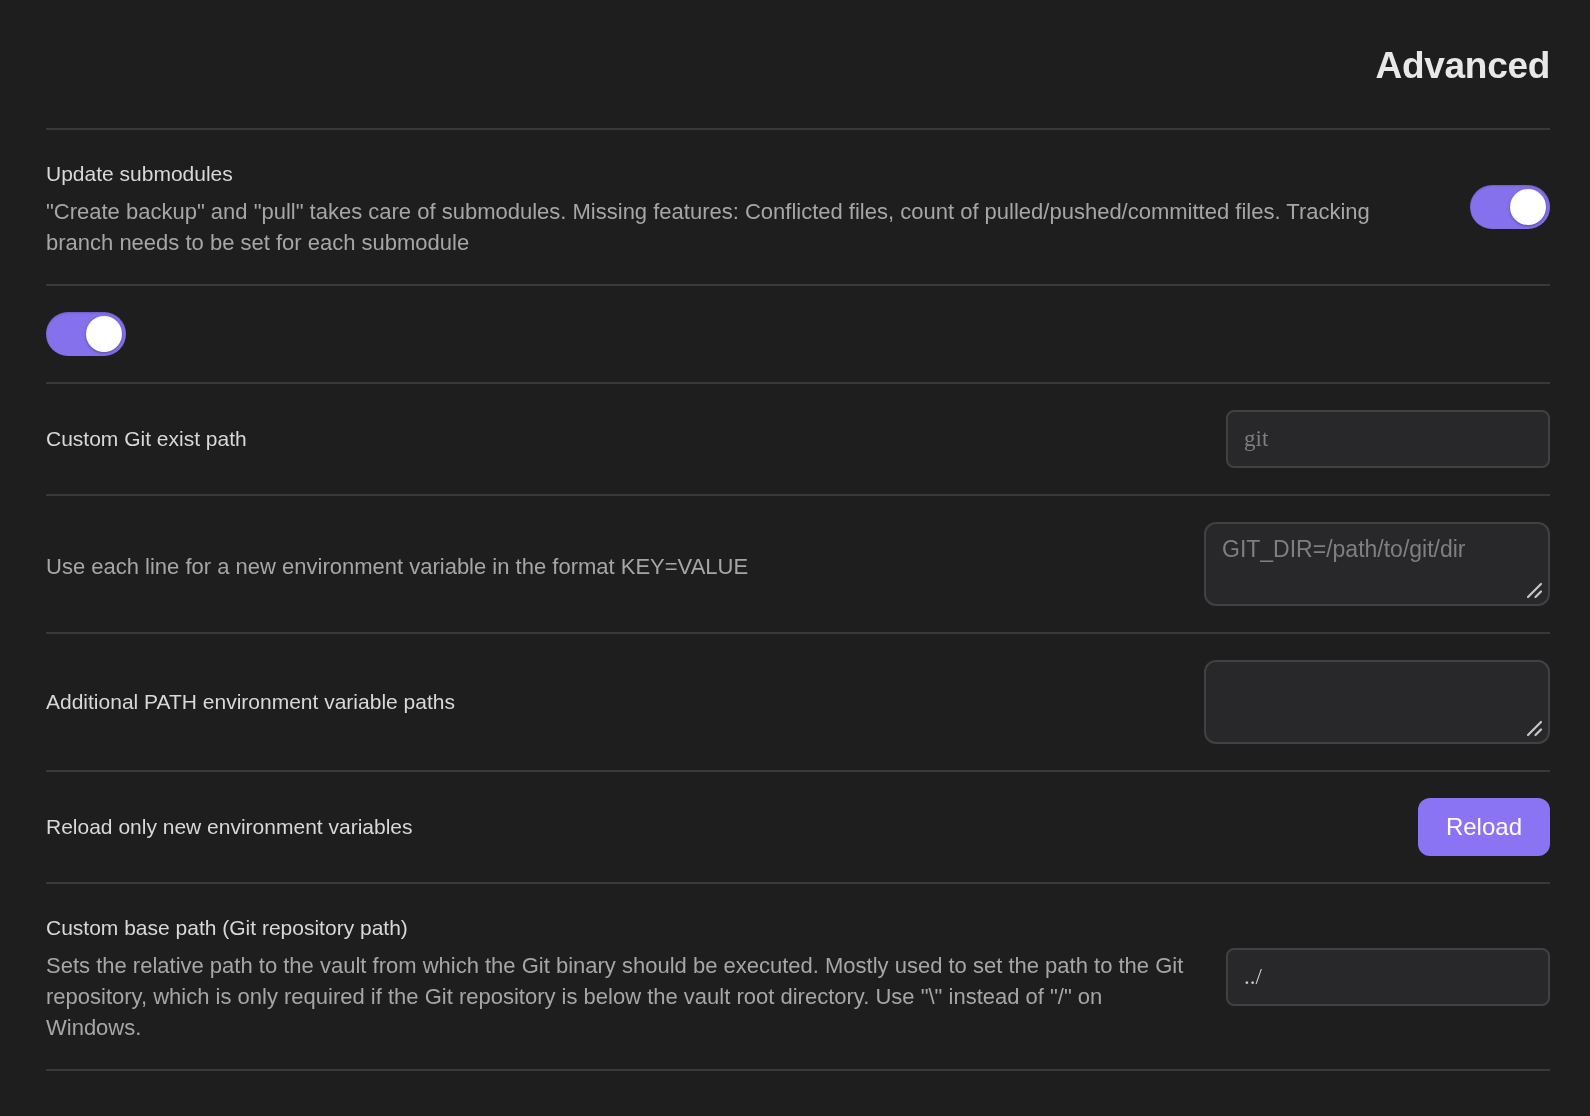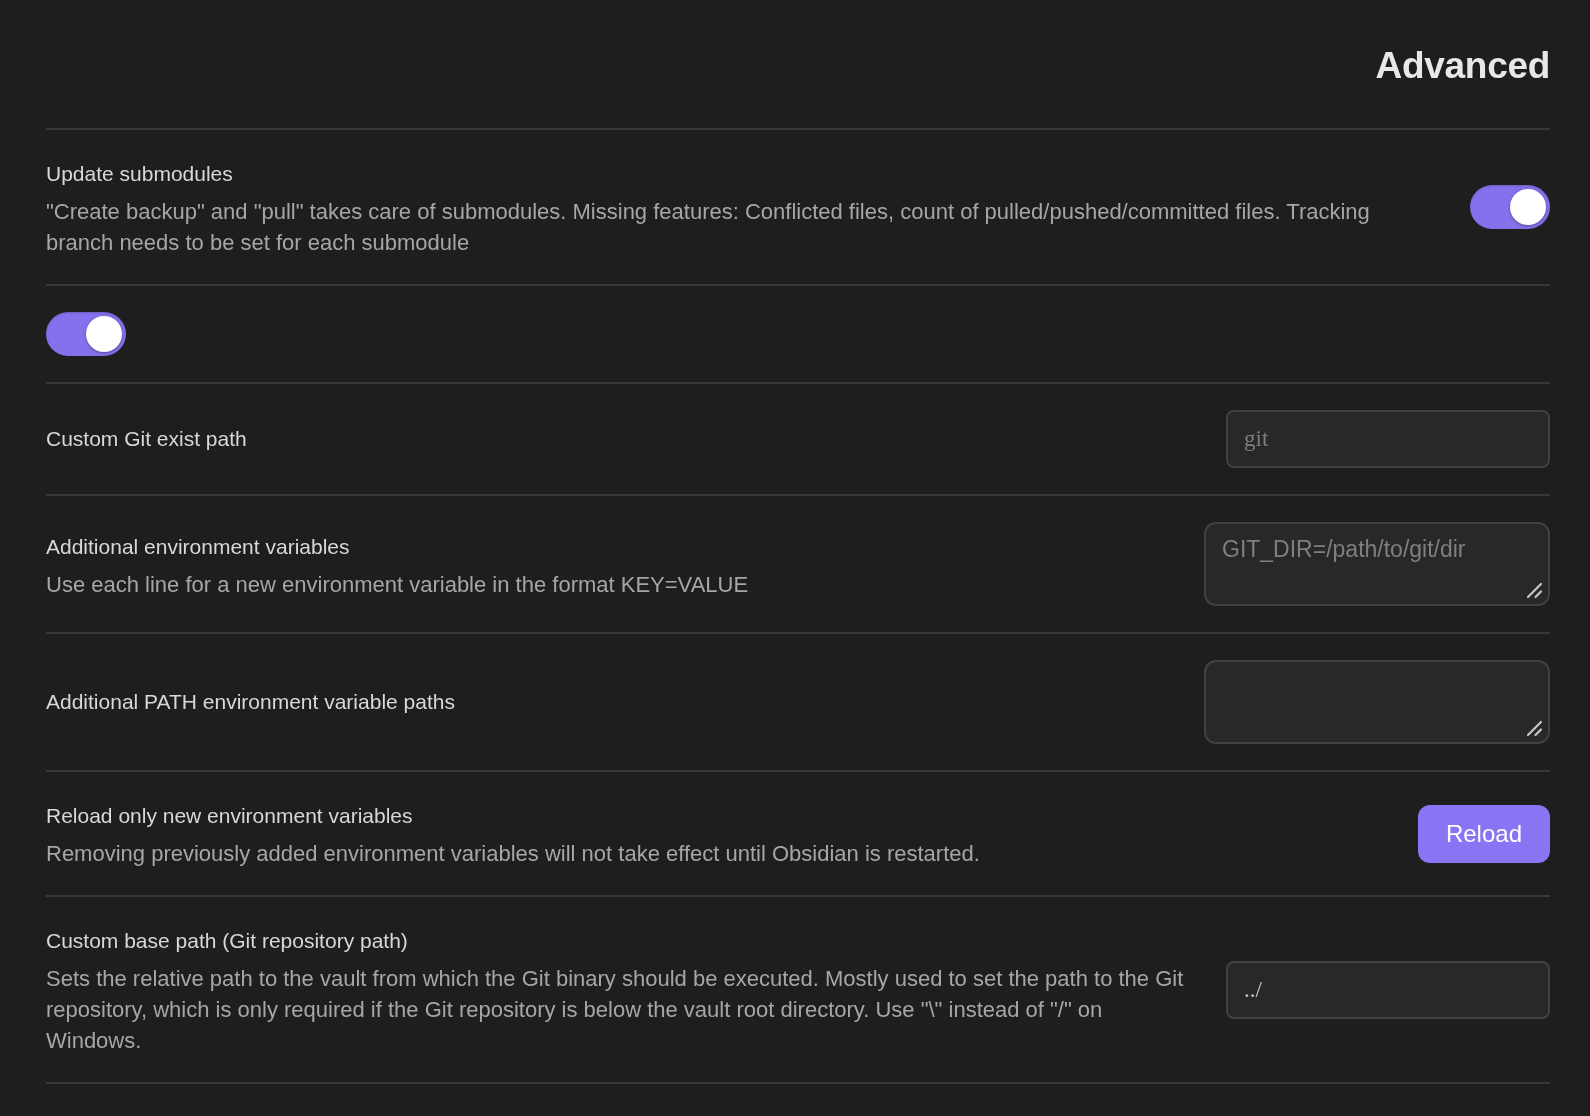--- a/index.html
+++ b/index.html
@@ -141,21 +141,20 @@
         <div class="setting-name">Custom Git exist path</div>
 
       </div>
       <div class="setting-control">
         <input type="text" class="text-input" placeholder="git" style="">
       </div>
     </div>
 
     <div class="setting-item">
       <div class="setting-info">
-        <div class="setting-name">Additional environment variables</div>
         <div class="setting-desc">Use each line for a new environment variable in the format KEY=VALUE</div>
       </div>
       <div class="setting-control">
         <div class="textarea-wrap">
           <textarea class="ta-input" placeholder="GIT_DIR=/path/to/git/dir" style=""></textarea>
           <svg class="resize-handle" viewBox="0 0 17 17">
             <path d="M15 2 L2 15 M15 9.5 L9.5 15" stroke="#c6c6c6" stroke-width="2.2" fill="none" stroke-linecap="round"></path>
           </svg>
         </div>
       </div>
@@ -171,21 +170,20 @@
           <svg class="resize-handle" viewBox="0 0 17 17">
             <path d="M15 2 L2 15 M15 9.5 L9.5 15" stroke="#c6c6c6" stroke-width="2.2" fill="none" stroke-linecap="round"></path>
           </svg>
         </div>
       </div>
     </div>
 
     <div class="setting-item">
       <div class="setting-info">
         <div class="setting-name">Reload only new environment variables</div>
-        <div class="setting-desc">Removing previously added environment variables will not take effect until Obsidian is restarted.</div>
       </div>
       <div class="setting-control">
         <button class="btn-accent">Reload</button>
       </div>
     </div>
 
     <div class="setting-item">
       <div class="setting-info">
         <div class="setting-name">Custom base path (Git repository path)</div>
         <div class="setting-desc">Sets the relative path to the vault from which the Git binary should be executed. Mostly used to set the path to the Git repository, which is only required if the Git repository is below the vault root directory. Use "\" instead of "/" on Windows.</div>

